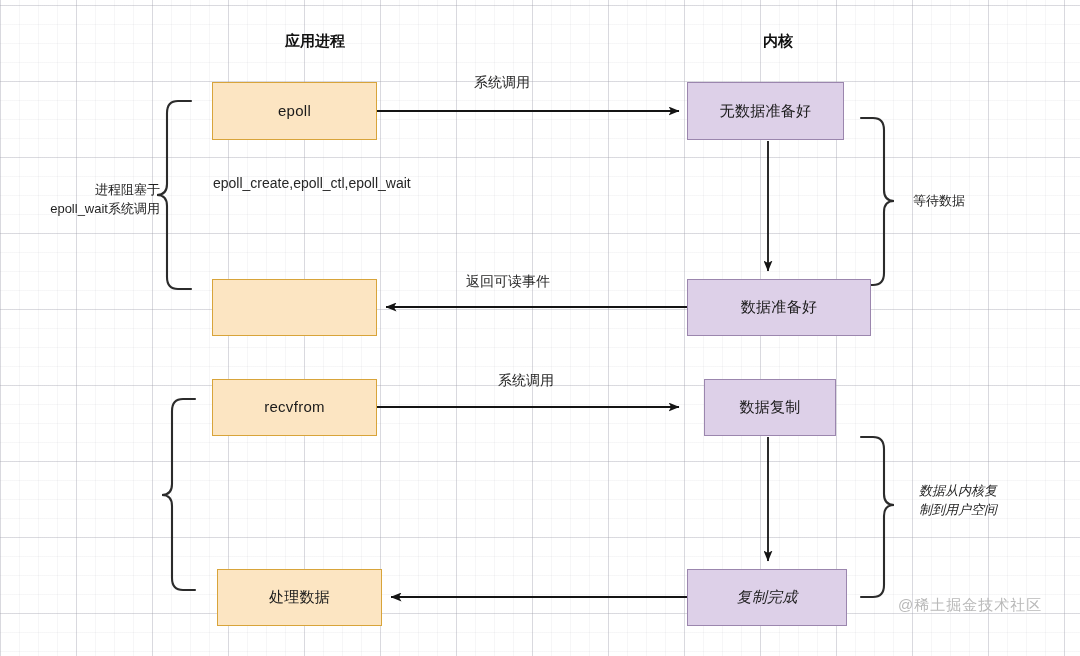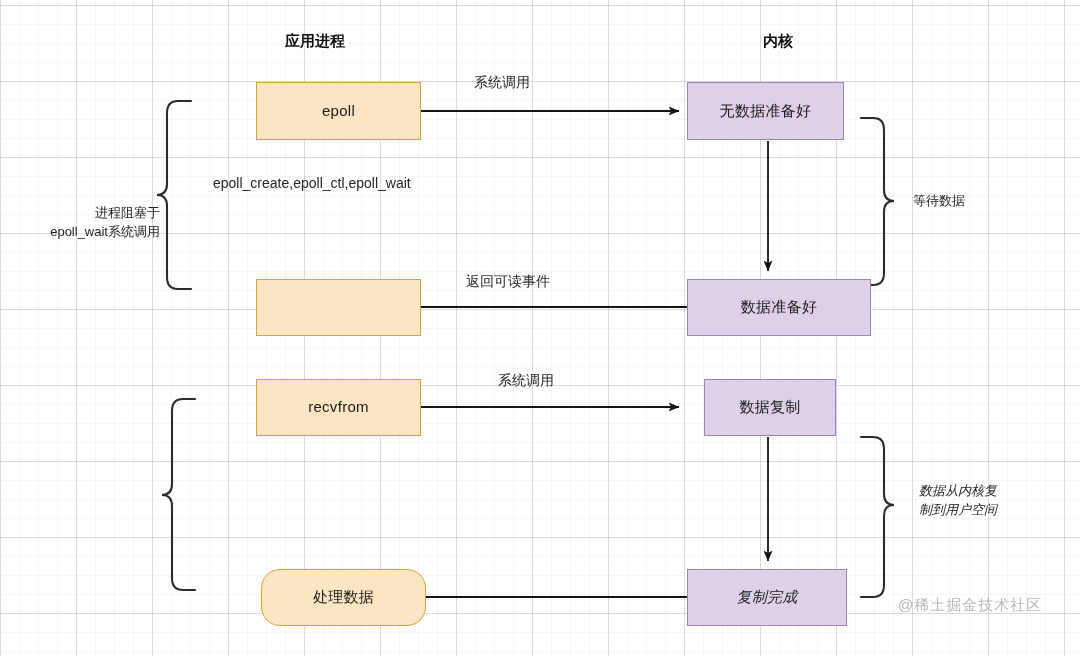--- a/index.html
+++ b/index.html
@@ -41,21 +41,20 @@
     align-items: center;
     justify-content: center;
     font-size: 15px;
     line-height: 1.25;
     color: #1a1a1a;
     letter-spacing: 0.3px;
   }
   .node.app {
     background: #fce5c2;
     border: 1px solid #d8a43a;
-    margin-left: 44px;
   }
   .node.kern {
     background: #ddd0e8;
     border: 1px solid #9b86ae;
   }
   .lane-title {
     position: absolute;
     font-size: 15px;
     font-weight: bold;
     color: #111111;
@@ -156,39 +155,39 @@
                Q884,505 884,516 L884,585 Q884,597 873,597 L861,597" fill="none" stroke="#2b2b2b" stroke-width="2.1" stroke-linecap="round"></path>
     </g>
   </svg>
 
   <div class="node app" style="left:212px; top:82px; width:165px; height:58px;">epoll</div>
 
   <div class="node app" style="left:212px; top:279px; width:165px; height:57px;"></div>
 
   <div class="node app" style="left:212px; top:379px; width:165px; height:57px;">recvfrom</div>
 
-  <div class="node app" style="left:217px; top:569px; width:165px; height:57px;border-radius:19px;">处理数据</div>
+  <div class="node app" style="left:217px; top:569px; width:165px; height:57px;">处理数据</div>
 
   <div class="node kern" style="left:687px; top:82px; width:157px; height:58px;">无数据准备好</div>
 
   <div class="node kern" style="left:687px; top:279px; width:184px; height:57px;">数据准备好</div>
 
   <div class="node kern" style="left:687px; top:379px; width:132px; height:57px;margin-left:17px;">数据复制</div>
 
   <div class="node kern" style="left:687px; top:569px; width:160px; height:57px;font-style:italic;">复制完成</div>
 
   <div class="edge-label" style="left:474px; top:74px;">系统调用</div>
 
   <div class="edge-label" style="left:466px; top:273px;">返回可读事件</div>
 
   <div class="edge-label" style="left:498px; top:372px;">系统调用</div>
 
   <div class="mono-note" style="left:213px; top:175px;">epoll_create,epoll_ctl,epoll_wait</div>
 
-  <div class="side-note right-align" style="left:0px; top:181px; width:160px;margin-top:23px;">进程阻塞于
+  <div class="side-note right-align" style="left:0px; top:181px; width:160px;">进程阻塞于
 epoll_wait系统调用</div>
 
 
   <div class="side-note left-align" style="left:913px; top:192px; width:140px;">等待数据</div>
 
   <div class="side-note left-align" style="left:919px; top:482px; width:140px;font-style:italic;">数据从内核复
 制到用户空间</div>
 
   <div class="watermark" style="left:898px; top:596px;">@稀土掘金技术社区</div>
 

